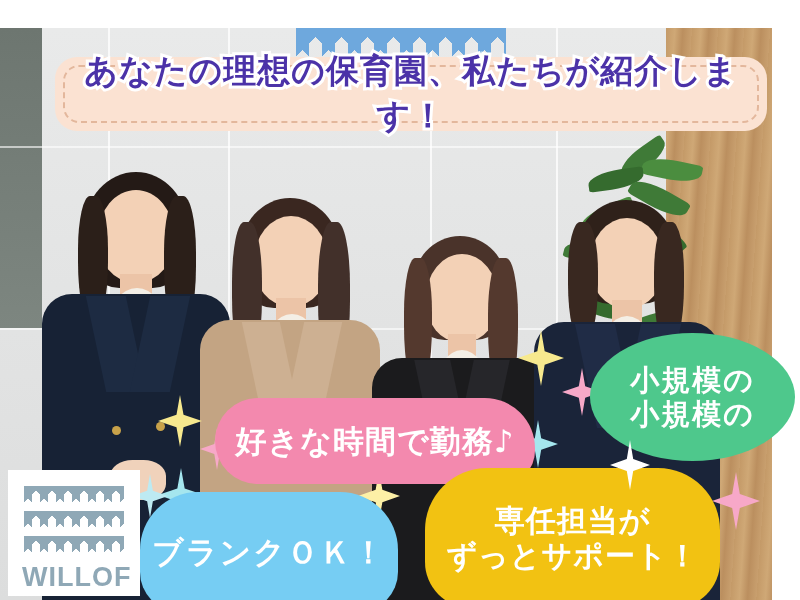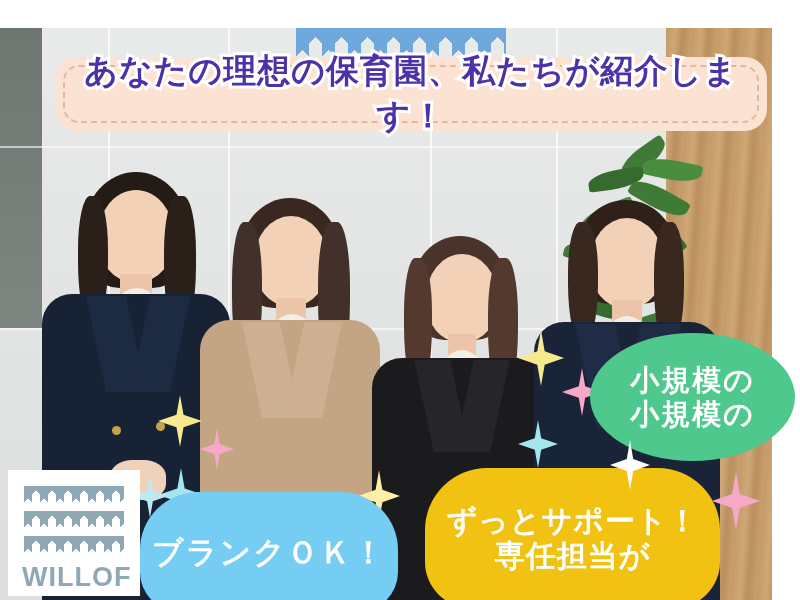--- a/index.html
+++ b/index.html
@@ -185,36 +185,39 @@
   <div class="spark" style="left:158px;top:395px;width:44px;height:52px;background:#f7e98e"></div>
   <div class="spark" style="left:200px;top:428px;width:34px;height:42px;background:#f7a8c8"></div>
   <div class="spark" style="left:158px;top:468px;width:46px;height:54px;background:#a5e6ee"></div>
   <div class="spark" style="left:518px;top:330px;width:46px;height:56px;background:#f7e98e"></div>
   <div class="spark" style="left:562px;top:368px;width:40px;height:48px;background:#f7a8c8"></div>
   <div class="spark" style="left:518px;top:420px;width:40px;height:48px;background:#a5e6ee"></div>
   <div class="spark" style="left:358px;top:470px;width:42px;height:52px;background:#fdf0a6"></div>
   <div class="spark" style="left:132px;top:474px;width:36px;height:44px;background:#bdeaf2"></div>
   <div class="spark" style="left:712px;top:472px;width:48px;height:58px;background:#f7a8c8"></div>
 
+  <div class="bub" id="bub-pink">
+    <span>好きな時間で勤務♪</span>
+  </div>
 
   <div class="bub" id="bub-green">
     <div>
       <span>小規模の</span>
       <span>小規模の</span>
     </div>
   </div>
 
   <div class="bub" id="bub-blue">
     <span>ブランクＯＫ！</span>
   </div>
 
   <div class="bub" id="bub-yellow">
     <div>
+      <span>専任担当が</span>
       <span>ずっとサポート！</span>
-      <span>専任担当が</span>
     </div>
   </div>
 
   <div class="spark" style="left:610px;top:440px;width:40px;height:50px;background:#ffffff"></div>
 
   <div id="banner">
     <div class="dash"></div>
     <div class="txt">あなたの理想の保育園、私たちが紹介します！</div>
   </div>
 

